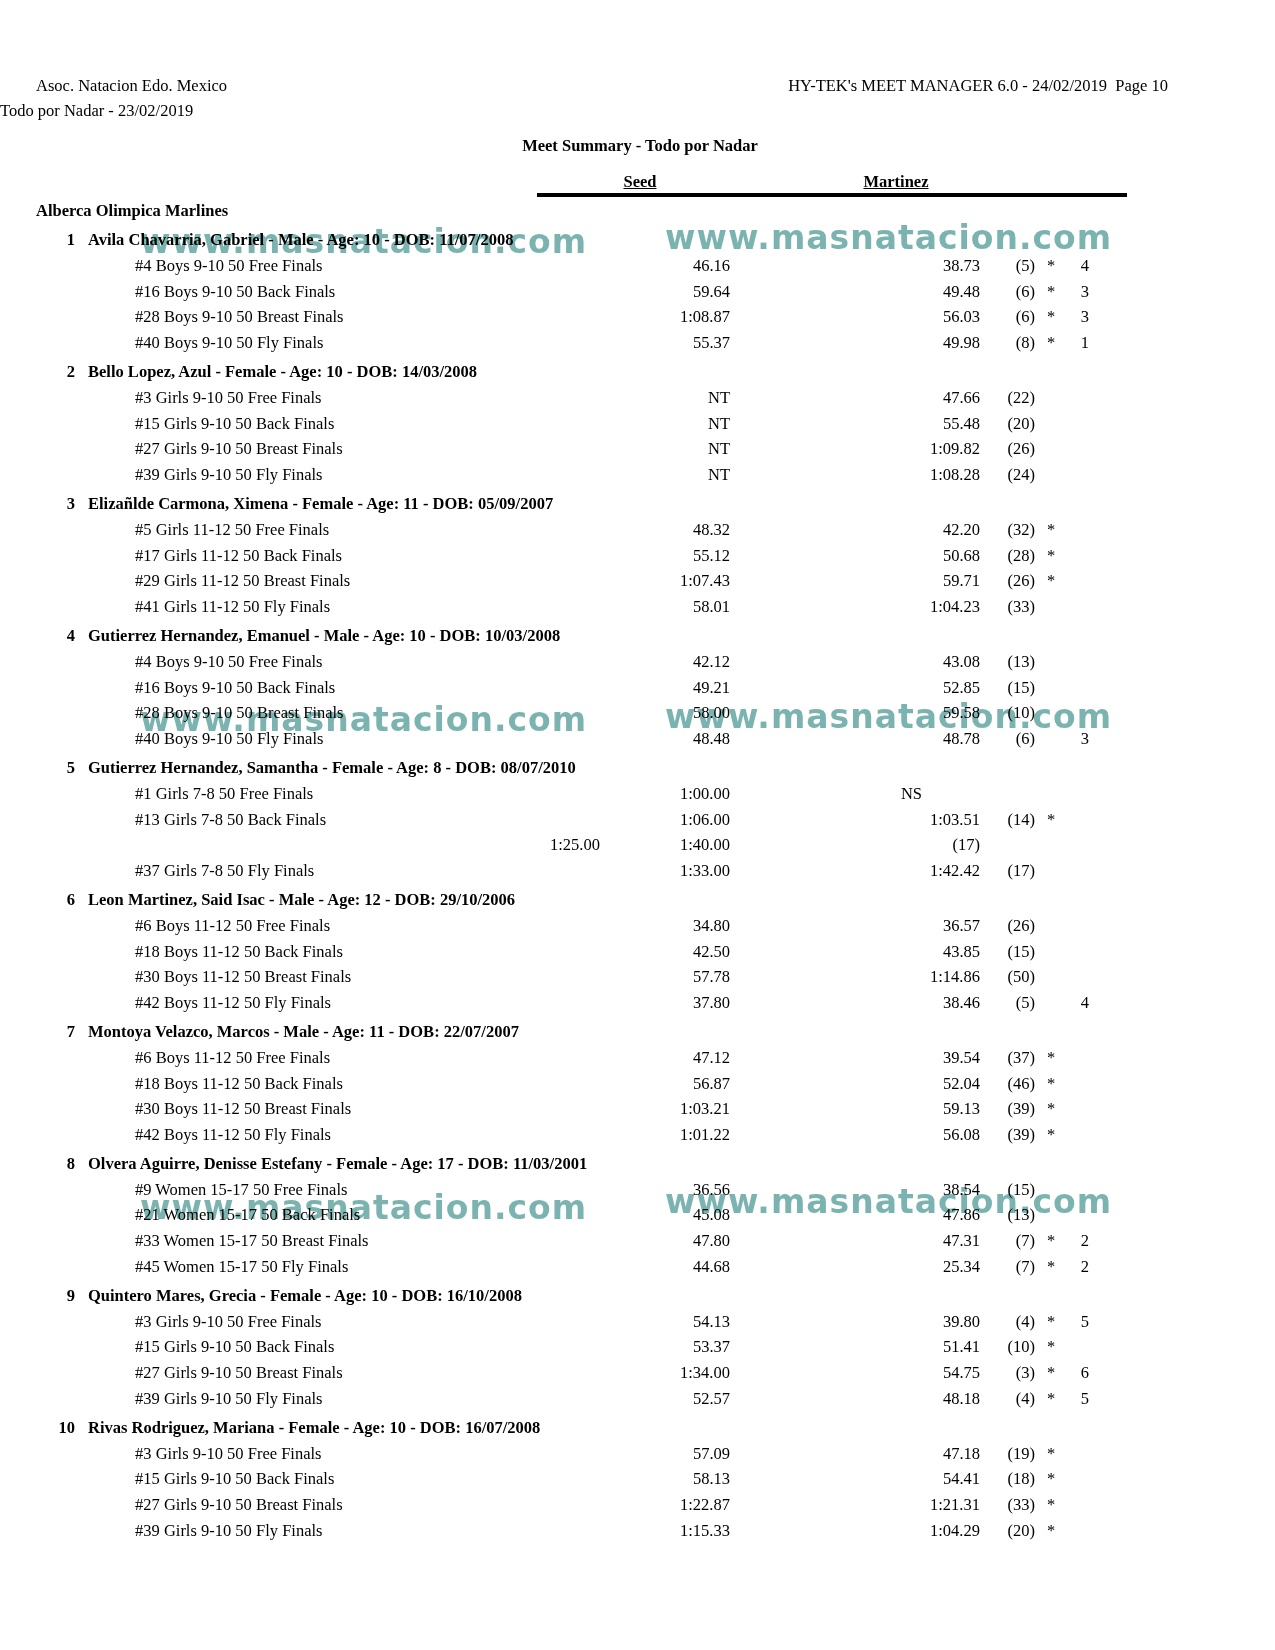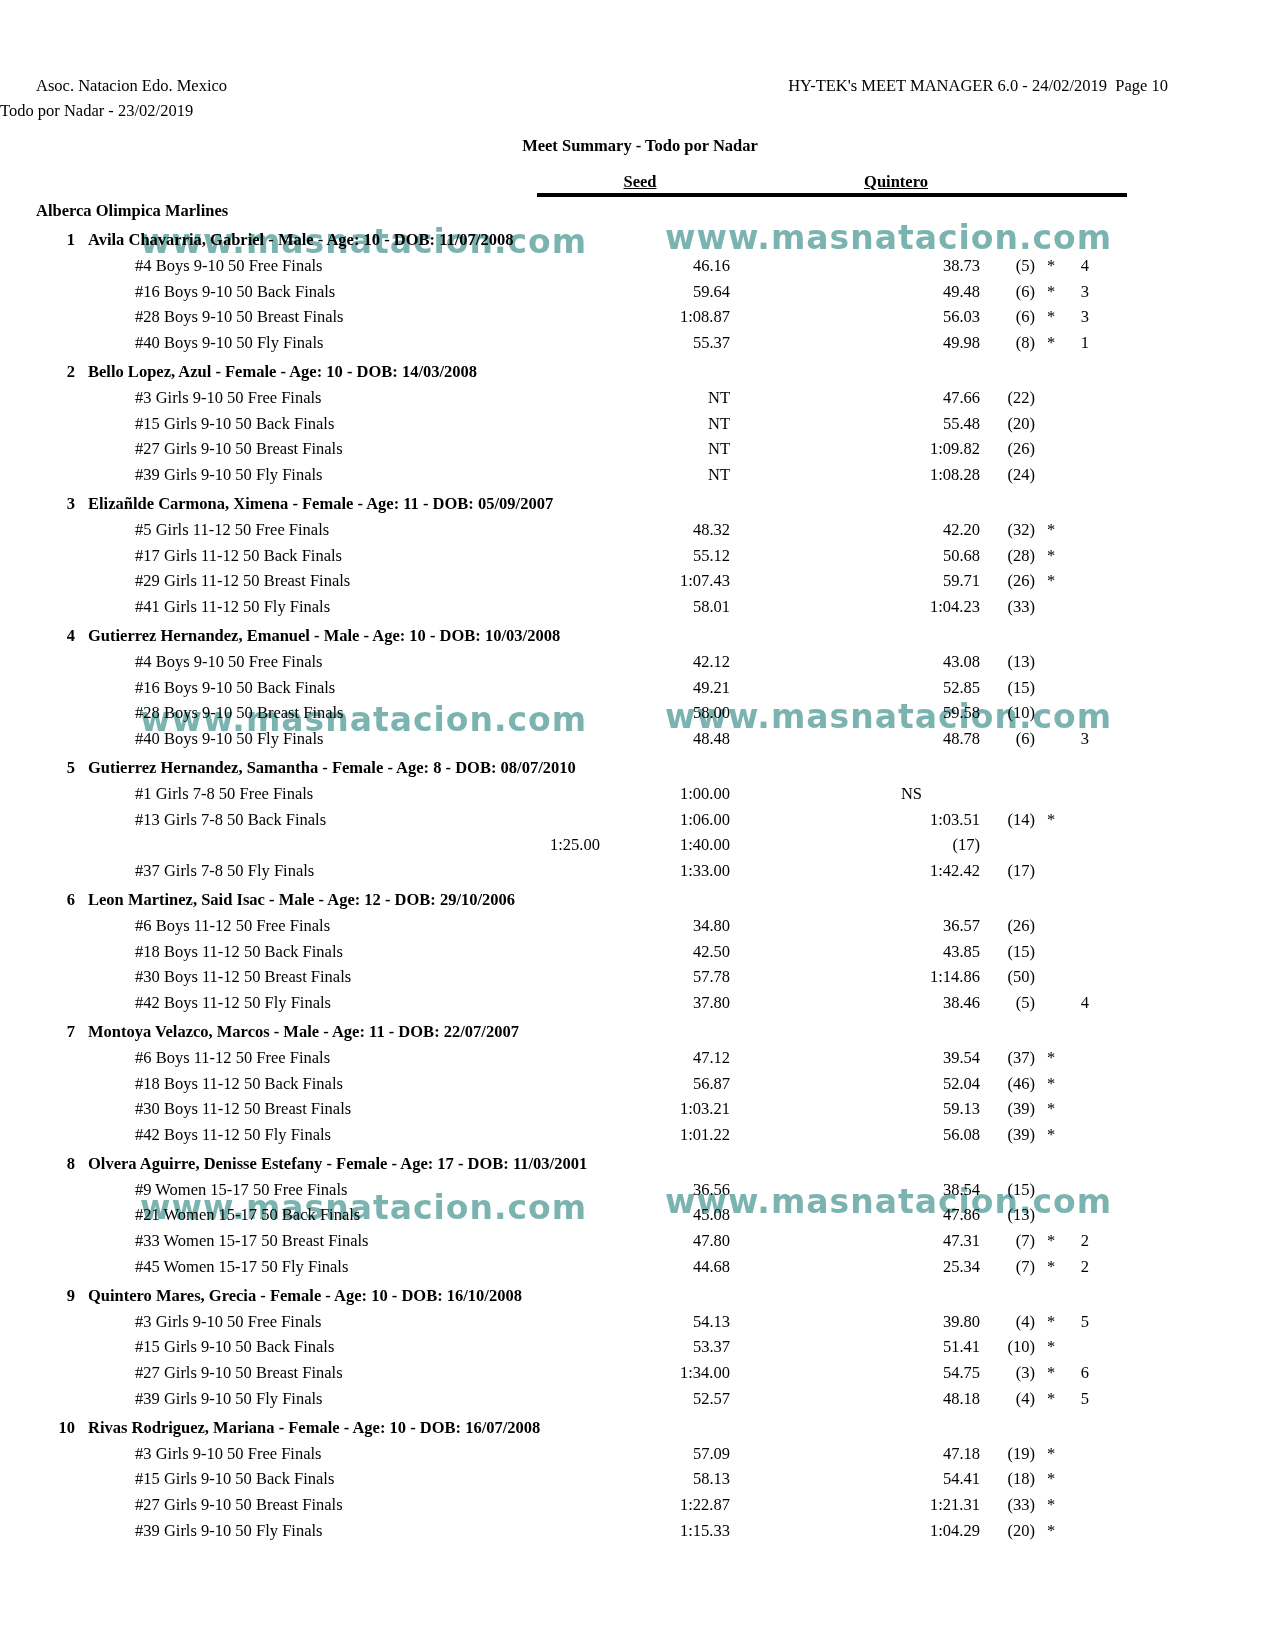--- a/index.html
+++ b/index.html
@@ -41,21 +41,21 @@
   <div class="watermark" style="left:665px; top:697px;">www.masnatacion.com</div>
   <div class="watermark" style="left:140px; top:1188px;">www.masnatacion.com</div>
   <div class="watermark" style="left:665px; top:1182px;">www.masnatacion.com</div>
 
   <div class="org">Asoc. Natacion Edo. Mexico</div>
   <div class="app">HY-TEK's MEET MANAGER 6.0 - 24/02/2019  Page 10</div>
   <div class="title">Todo por Nadar - 23/02/2019</div>
   <div class="subtitle">Meet Summary - Todo por Nadar</div>
 
   <div class="seed-head">Seed</div>
-  <div class="results-head">Quintero</div>
+  <div class="results-head">Martinez</div>
   <div class="rule"></div>
 
   <div class="content">
     <div class="team">Alberca Olimpica Marlines</div>
     <div id="swimmer-list">
         <div class="swimmer">
           <div class="swimmer-header">
             <span class="swimmer-num">1</span>
             <span></span>
             <span class="swimmer-info">Avila Chavarria, Gabriel - Male - Age: 10 - DOB: 11/07/2008</span>

